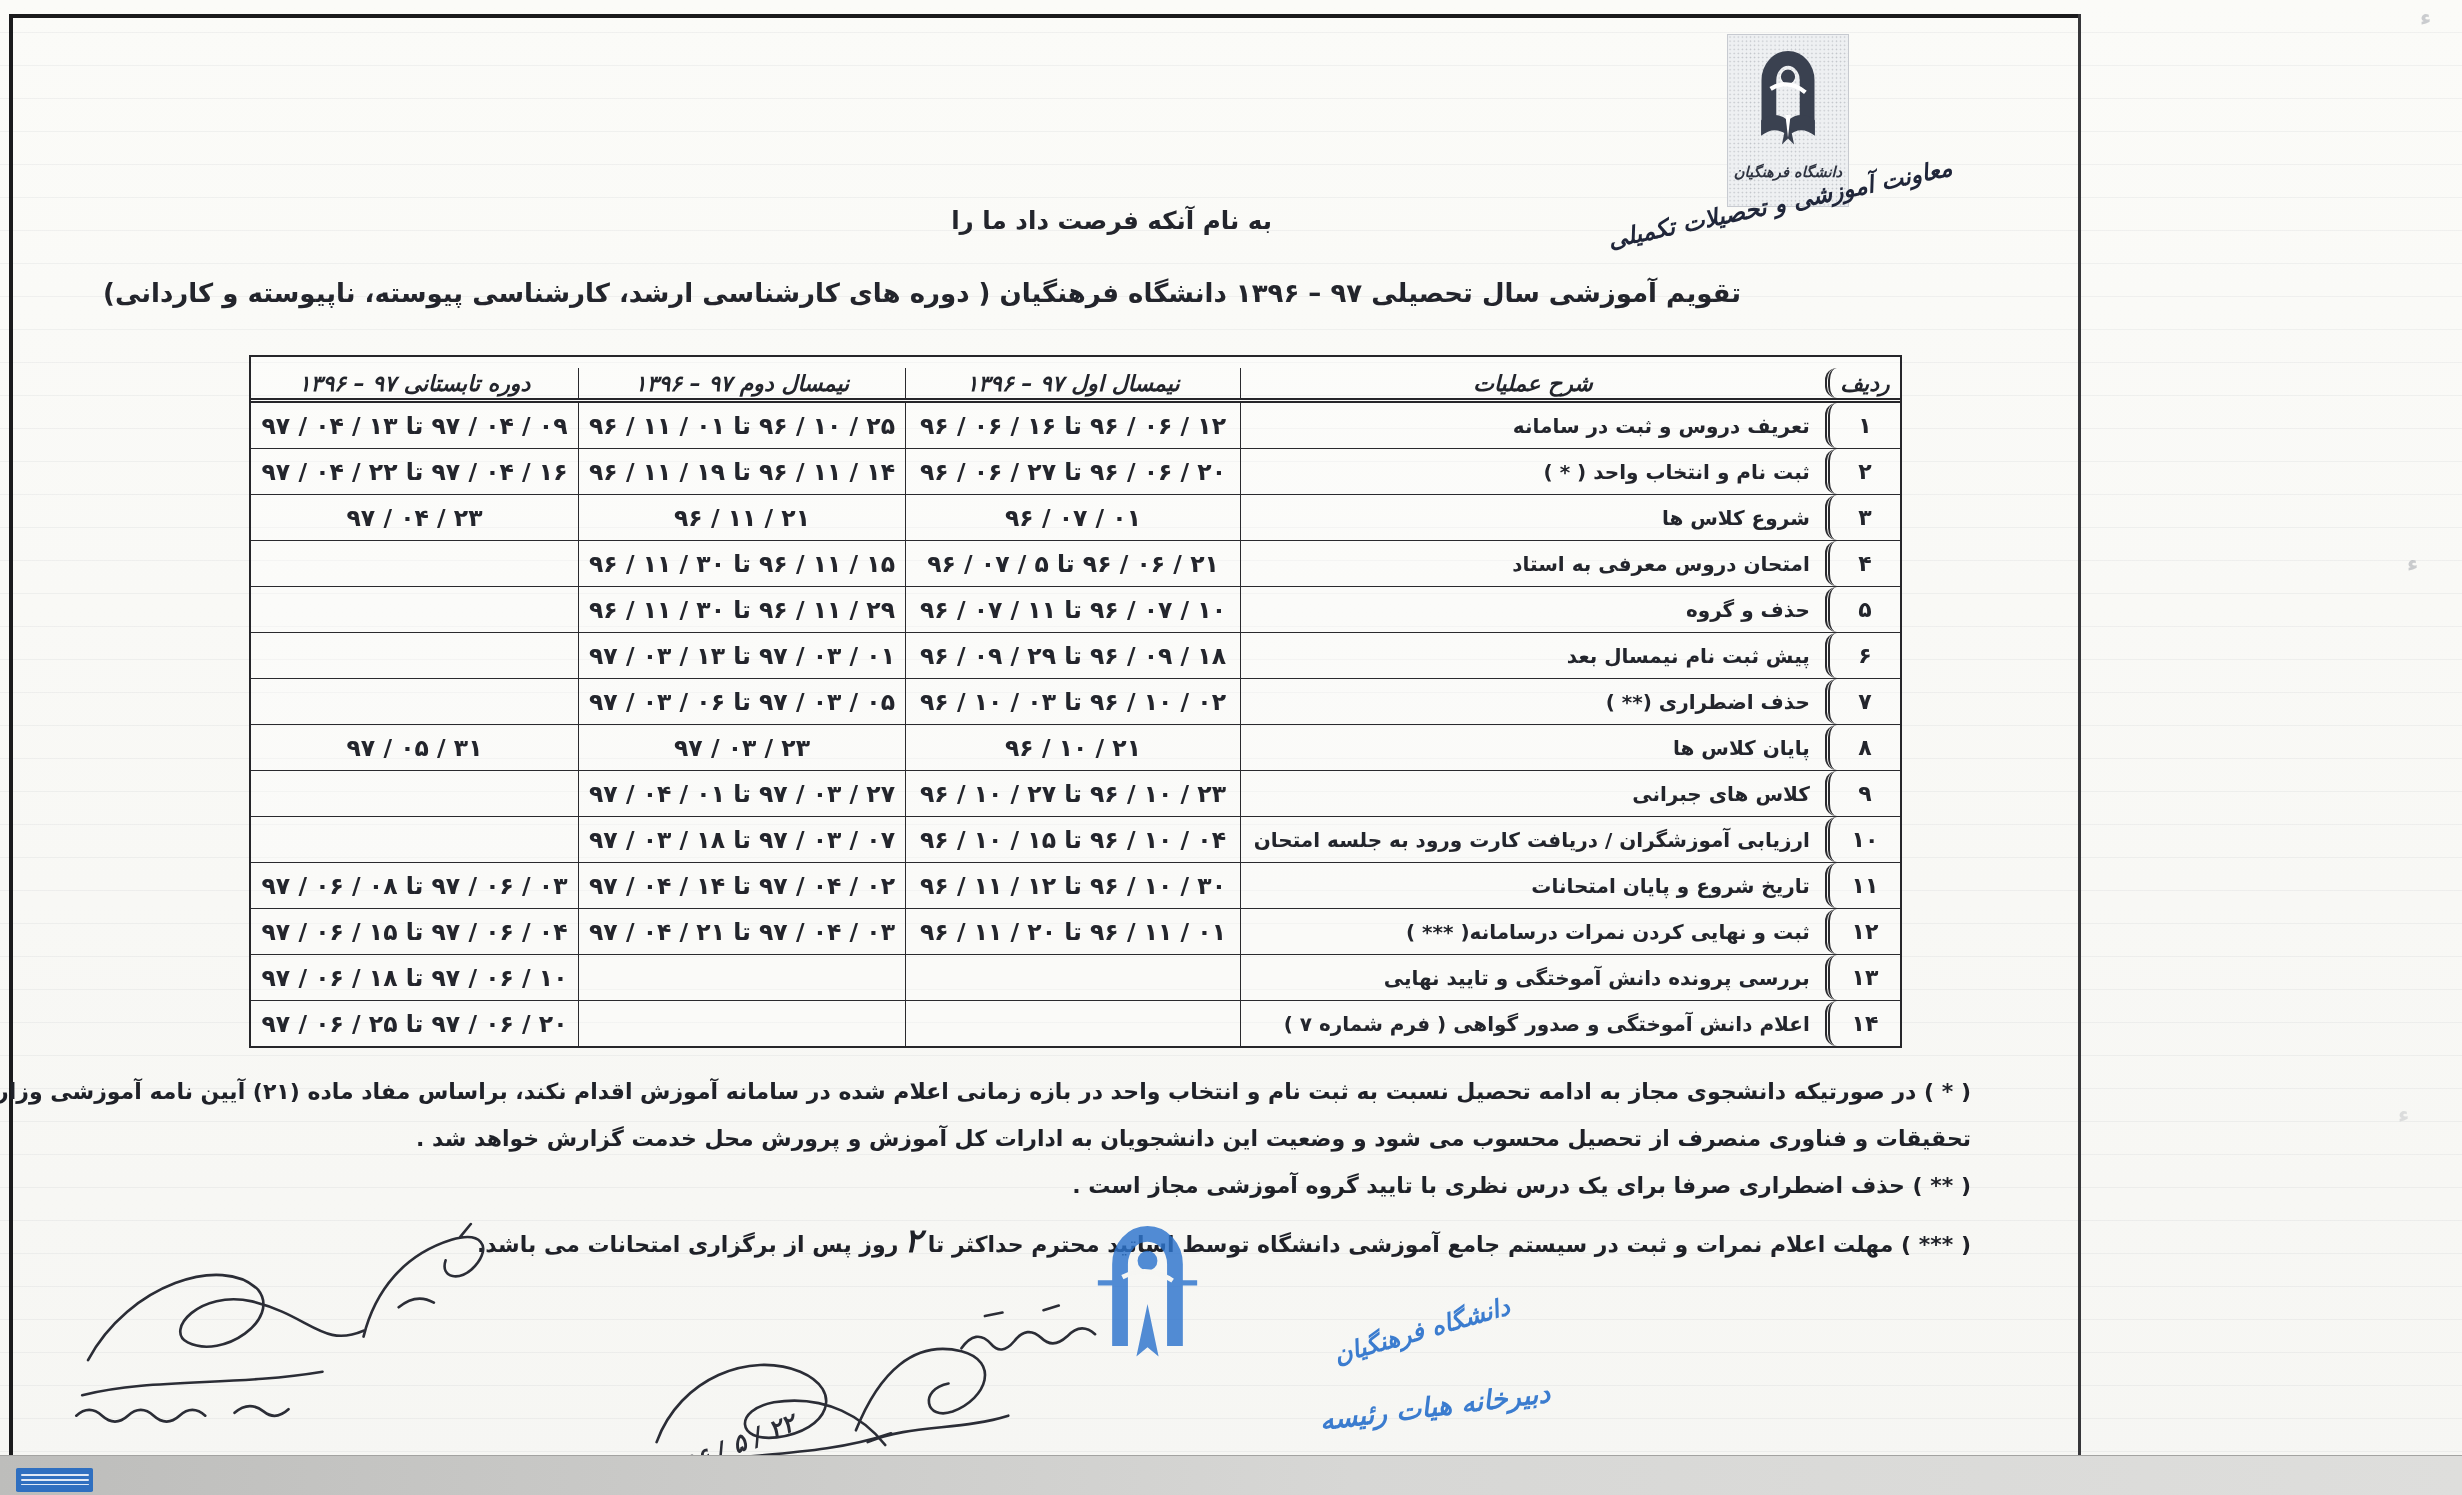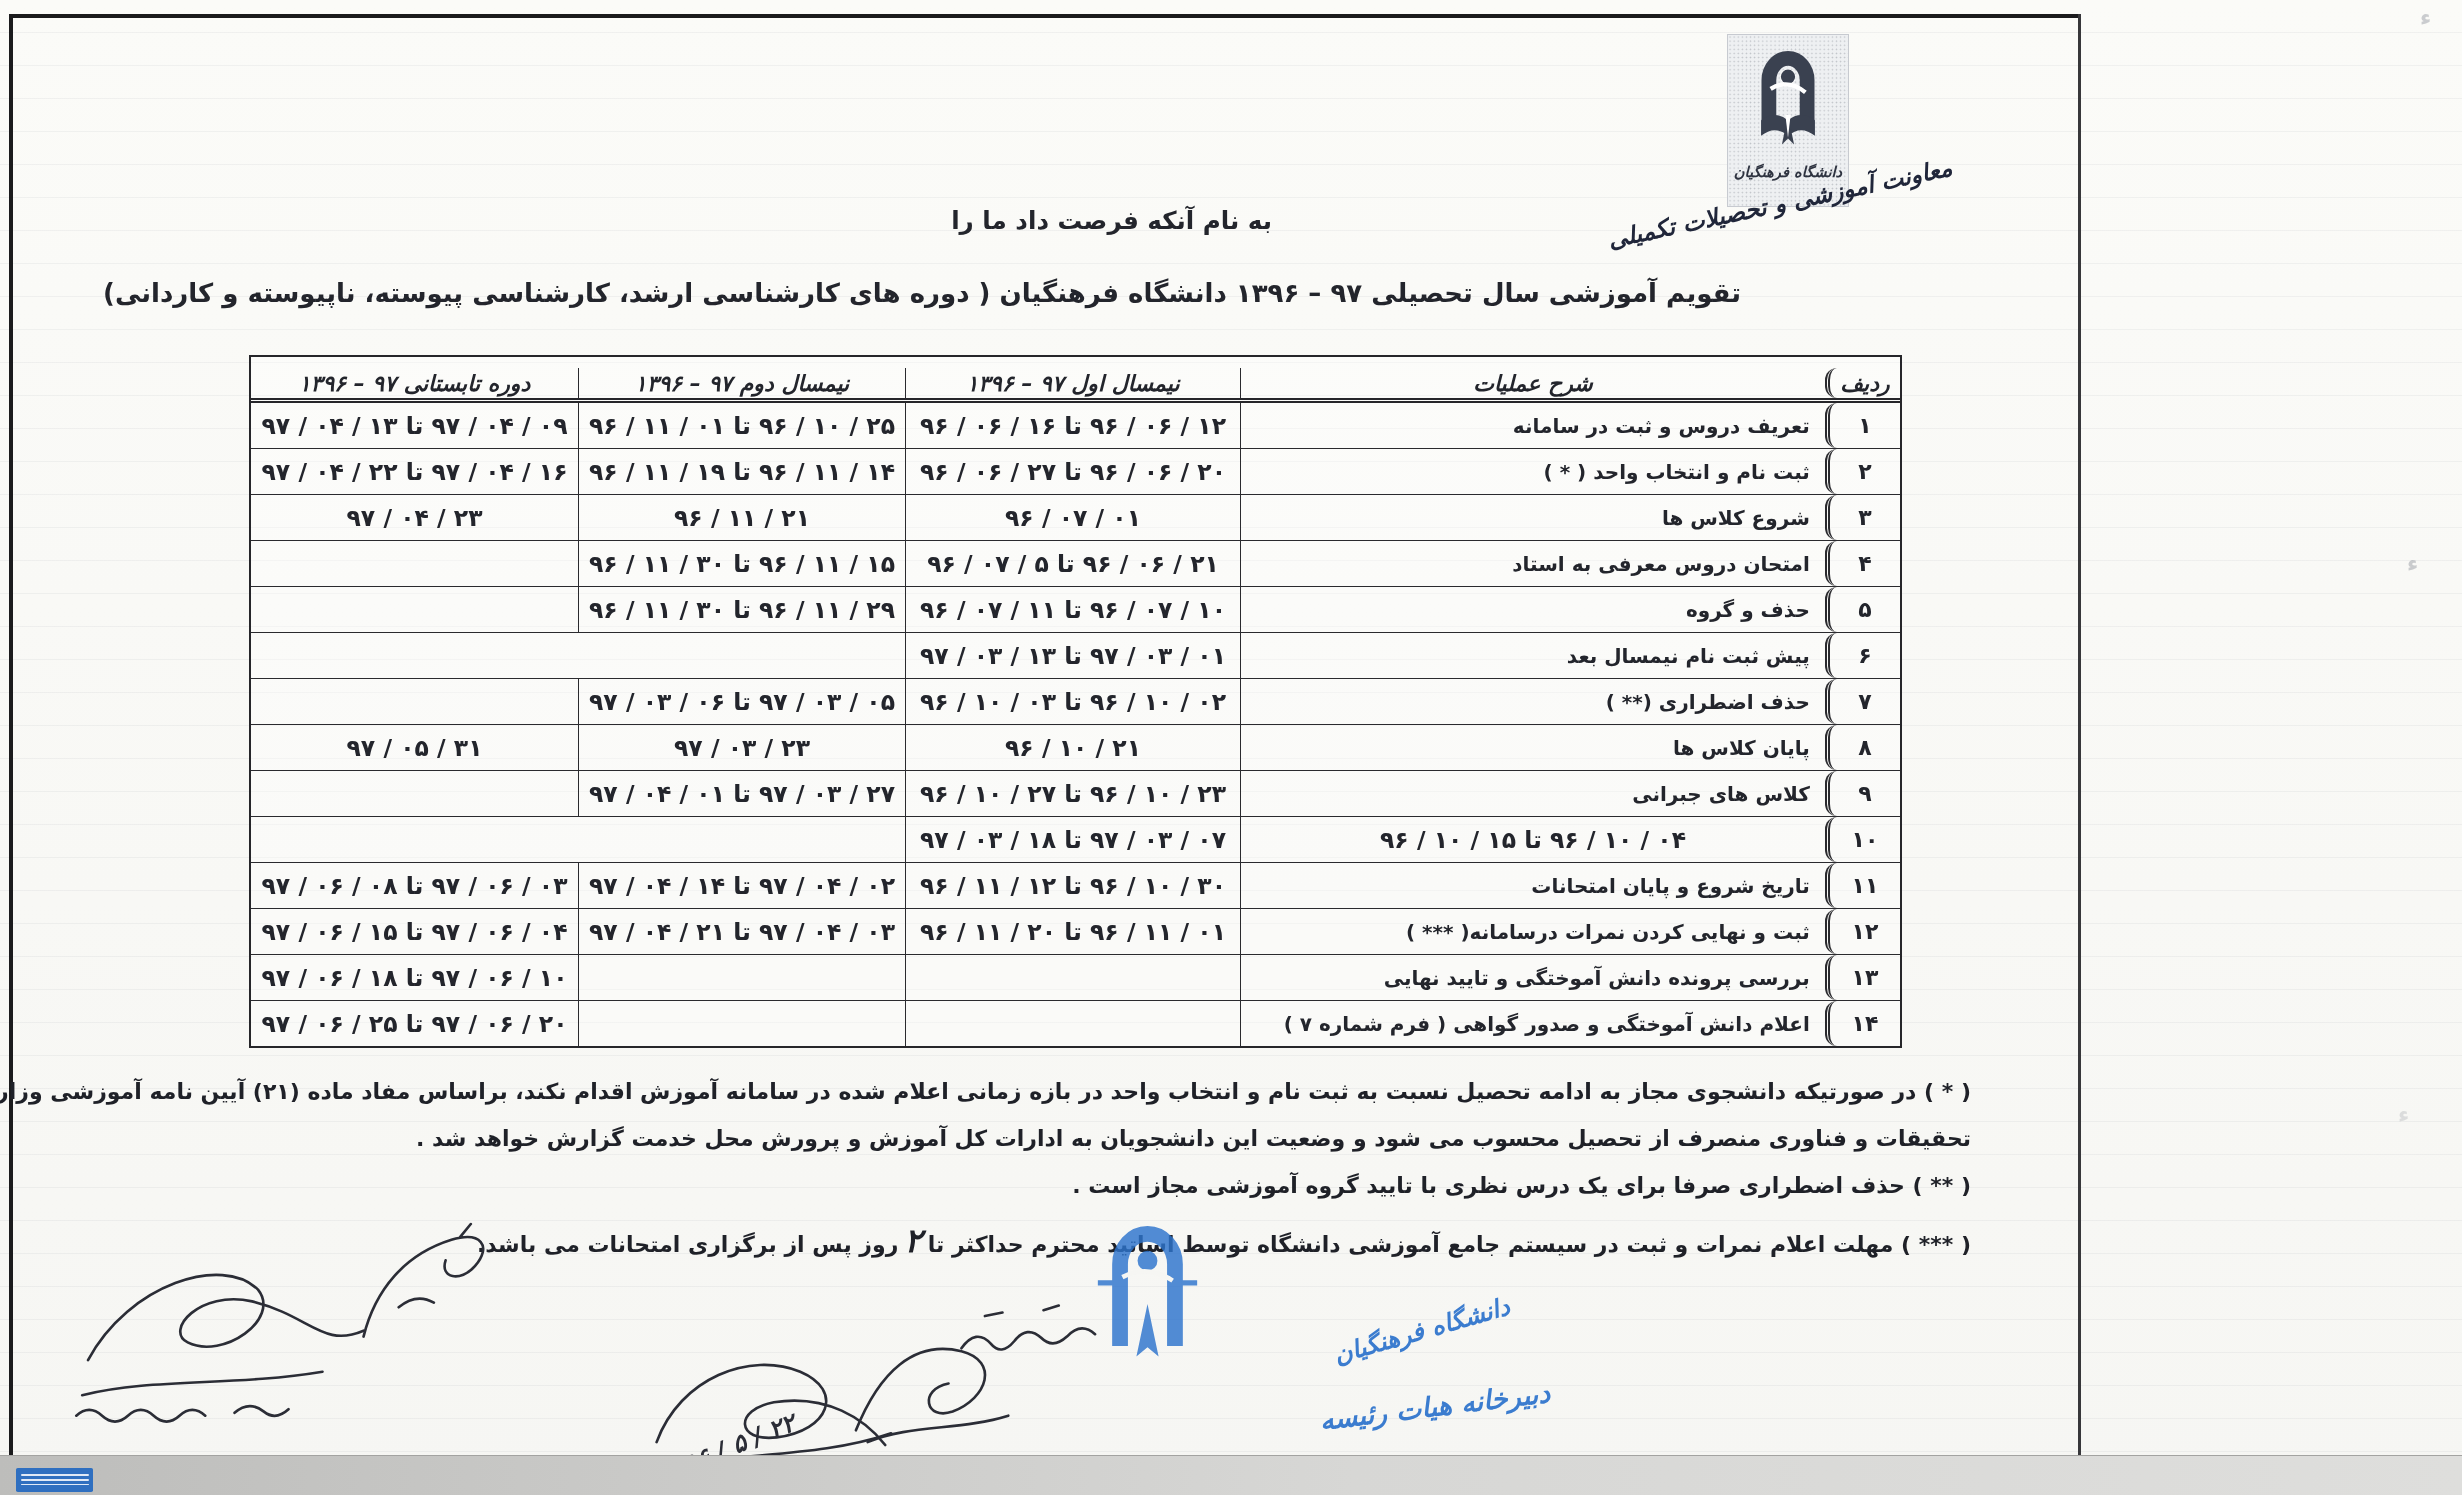--- a/index.html
+++ b/index.html
@@ -123,20 +123,21 @@
     <div class="tr">
         <div class="td no">۵</div>
         <div class="td desc">حذف و گروه</div>
         <div class="td date">۱۰ / ۰۷ / ۹۶ تا ۱۱ / ۰۷ / ۹۶</div>
         <div class="td date">۲۹ / ۱۱ / ۹۶ تا ۳۰ / ۱۱ / ۹۶</div>
         <div class="td date"></div>
       </div>
     <div class="tr">
         <div class="td no">۶</div>
         <div class="td desc">پیش ثبت نام نیمسال بعد</div>
+        <div class="td date">۱۸ / ۰۹ / ۹۶ تا ۲۹ / ۰۹ / ۹۶</div>
         <div class="td date">۰۱ / ۰۳ / ۹۷ تا ۱۳ / ۰۳ / ۹۷</div>
         <div class="td date"></div>
       </div>
     <div class="tr">
         <div class="td no">۷</div>
         <div class="td desc">حذف اضطراری (** )</div>
         <div class="td date">۰۲ / ۱۰ / ۹۶ تا ۰۳ / ۱۰ / ۹۶</div>
         <div class="td date">۰۵ / ۰۳ / ۹۷ تا ۰۶ / ۰۳ / ۹۷</div>
         <div class="td date"></div>
       </div>
@@ -149,20 +150,21 @@
       </div>
     <div class="tr">
         <div class="td no">۹</div>
         <div class="td desc">کلاس های جبرانی</div>
         <div class="td date">۲۳ / ۱۰ / ۹۶ تا ۲۷ / ۱۰ / ۹۶</div>
         <div class="td date">۲۷ / ۰۳ / ۹۷ تا ۰۱ / ۰۴ / ۹۷</div>
         <div class="td date"></div>
       </div>
     <div class="tr">
         <div class="td no">۱۰</div>
+        <div class="td desc">ارزیابی آموزشگران / دریافت کارت ورود به جلسه امتحان</div>
         <div class="td date">۰۴ / ۱۰ / ۹۶ تا ۱۵ / ۱۰ / ۹۶</div>
         <div class="td date">۰۷ / ۰۳ / ۹۷ تا ۱۸ / ۰۳ / ۹۷</div>
         <div class="td date"></div>
       </div>
     <div class="tr">
         <div class="td no">۱۱</div>
         <div class="td desc">تاریخ شروع و پایان امتحانات</div>
         <div class="td date">۳۰ / ۱۰ / ۹۶ تا ۱۲ / ۱۱ / ۹۶</div>
         <div class="td date">۰۲ / ۰۴ / ۹۷ تا ۱۴ / ۰۴ / ۹۷</div>
         <div class="td date">۰۳ / ۰۶ / ۹۷ تا ۰۸ / ۰۶ / ۹۷</div>

